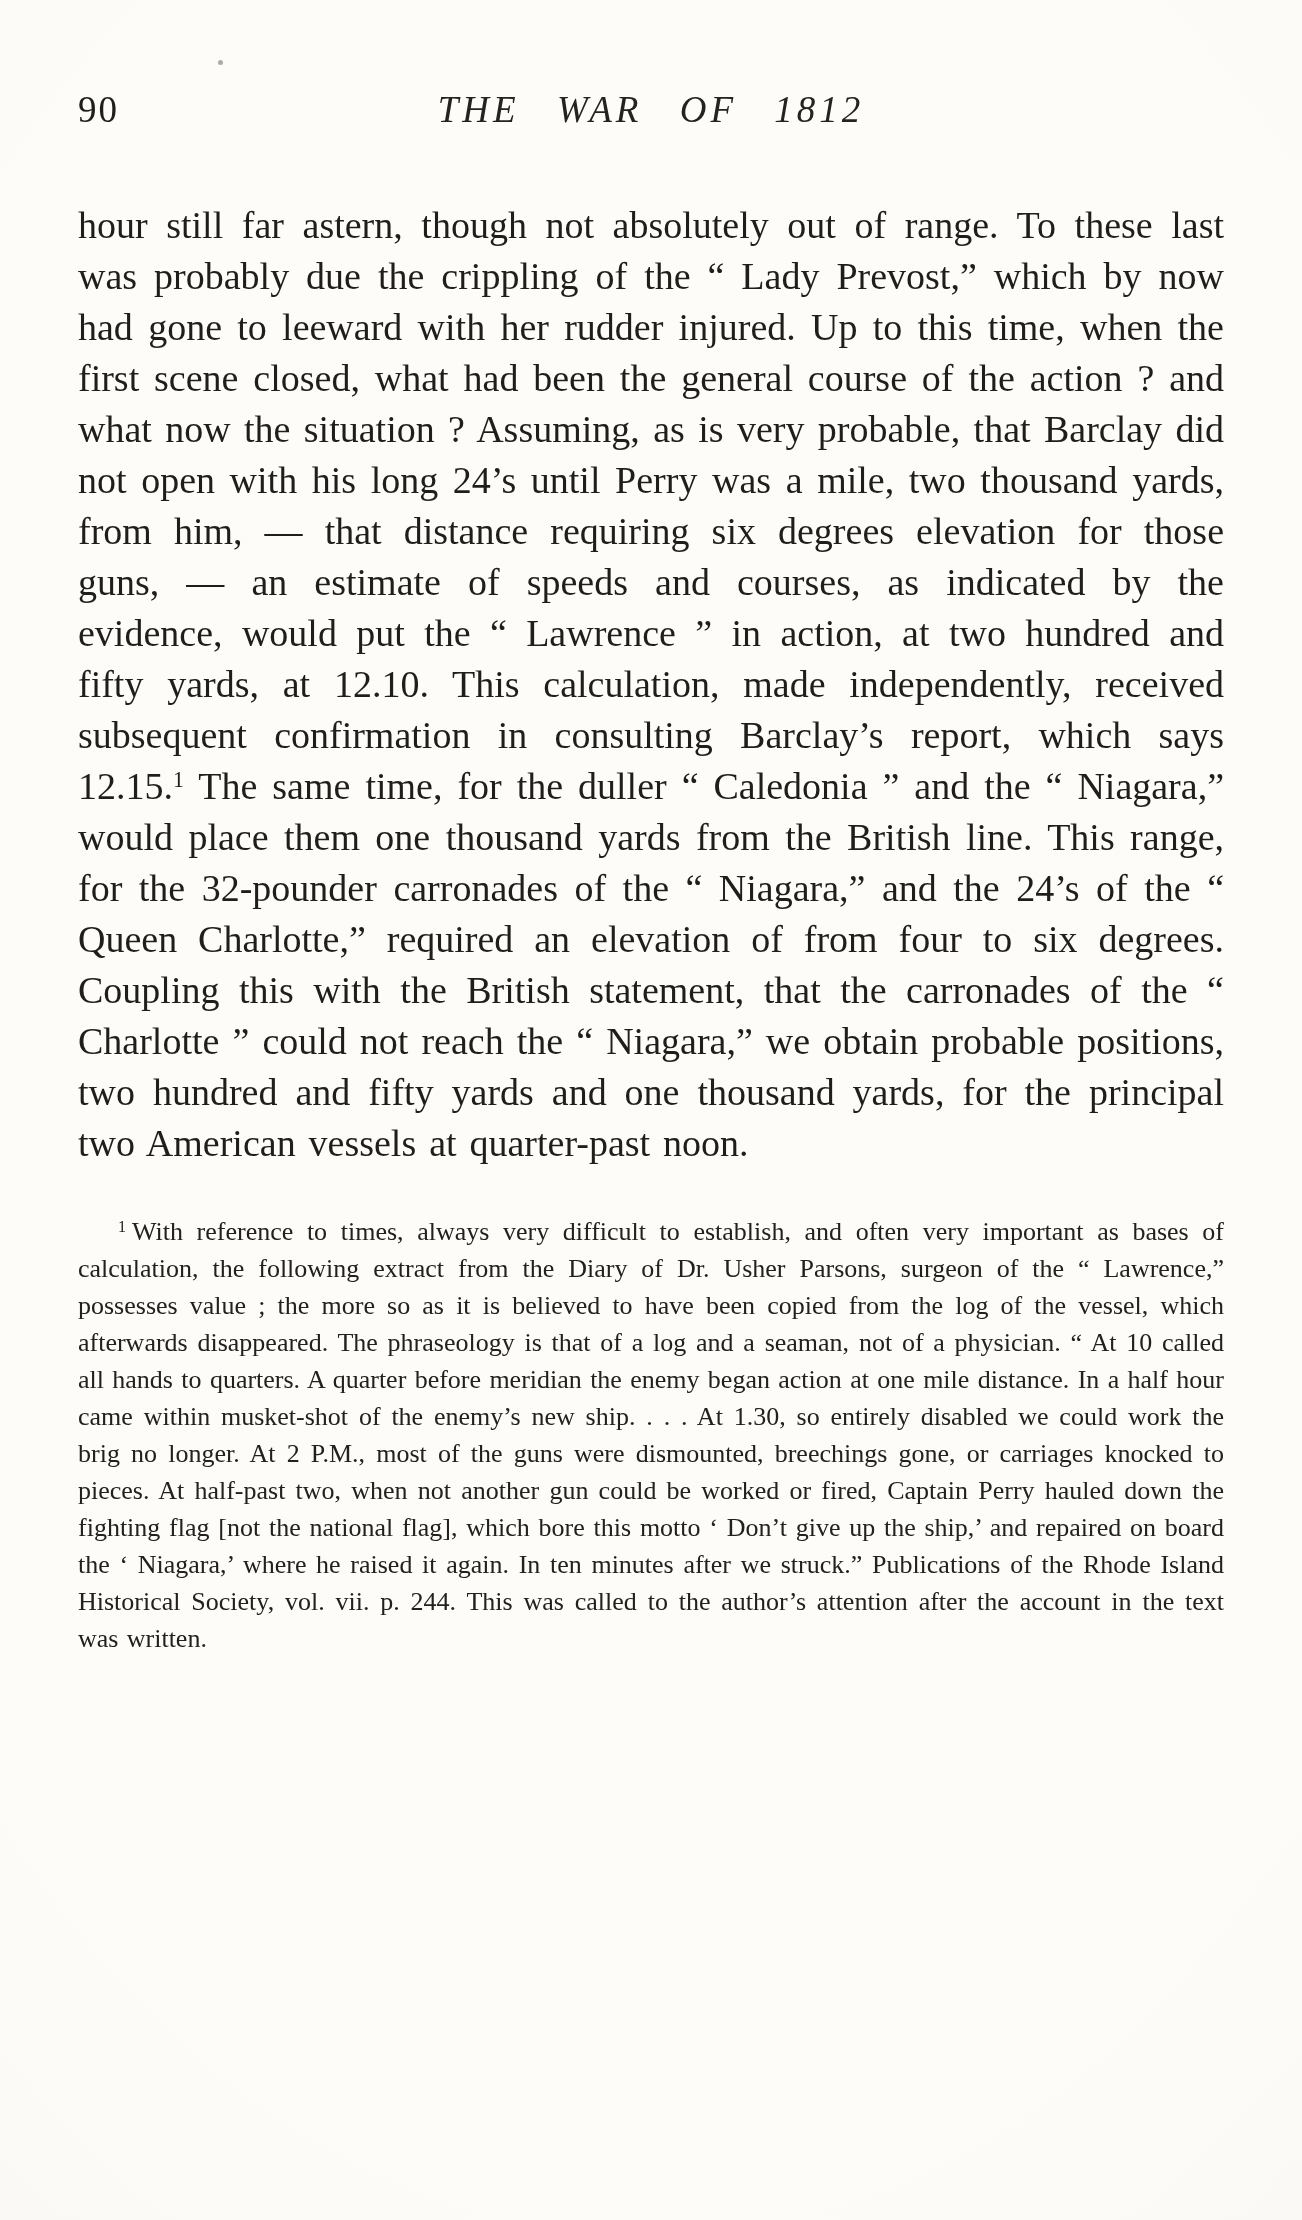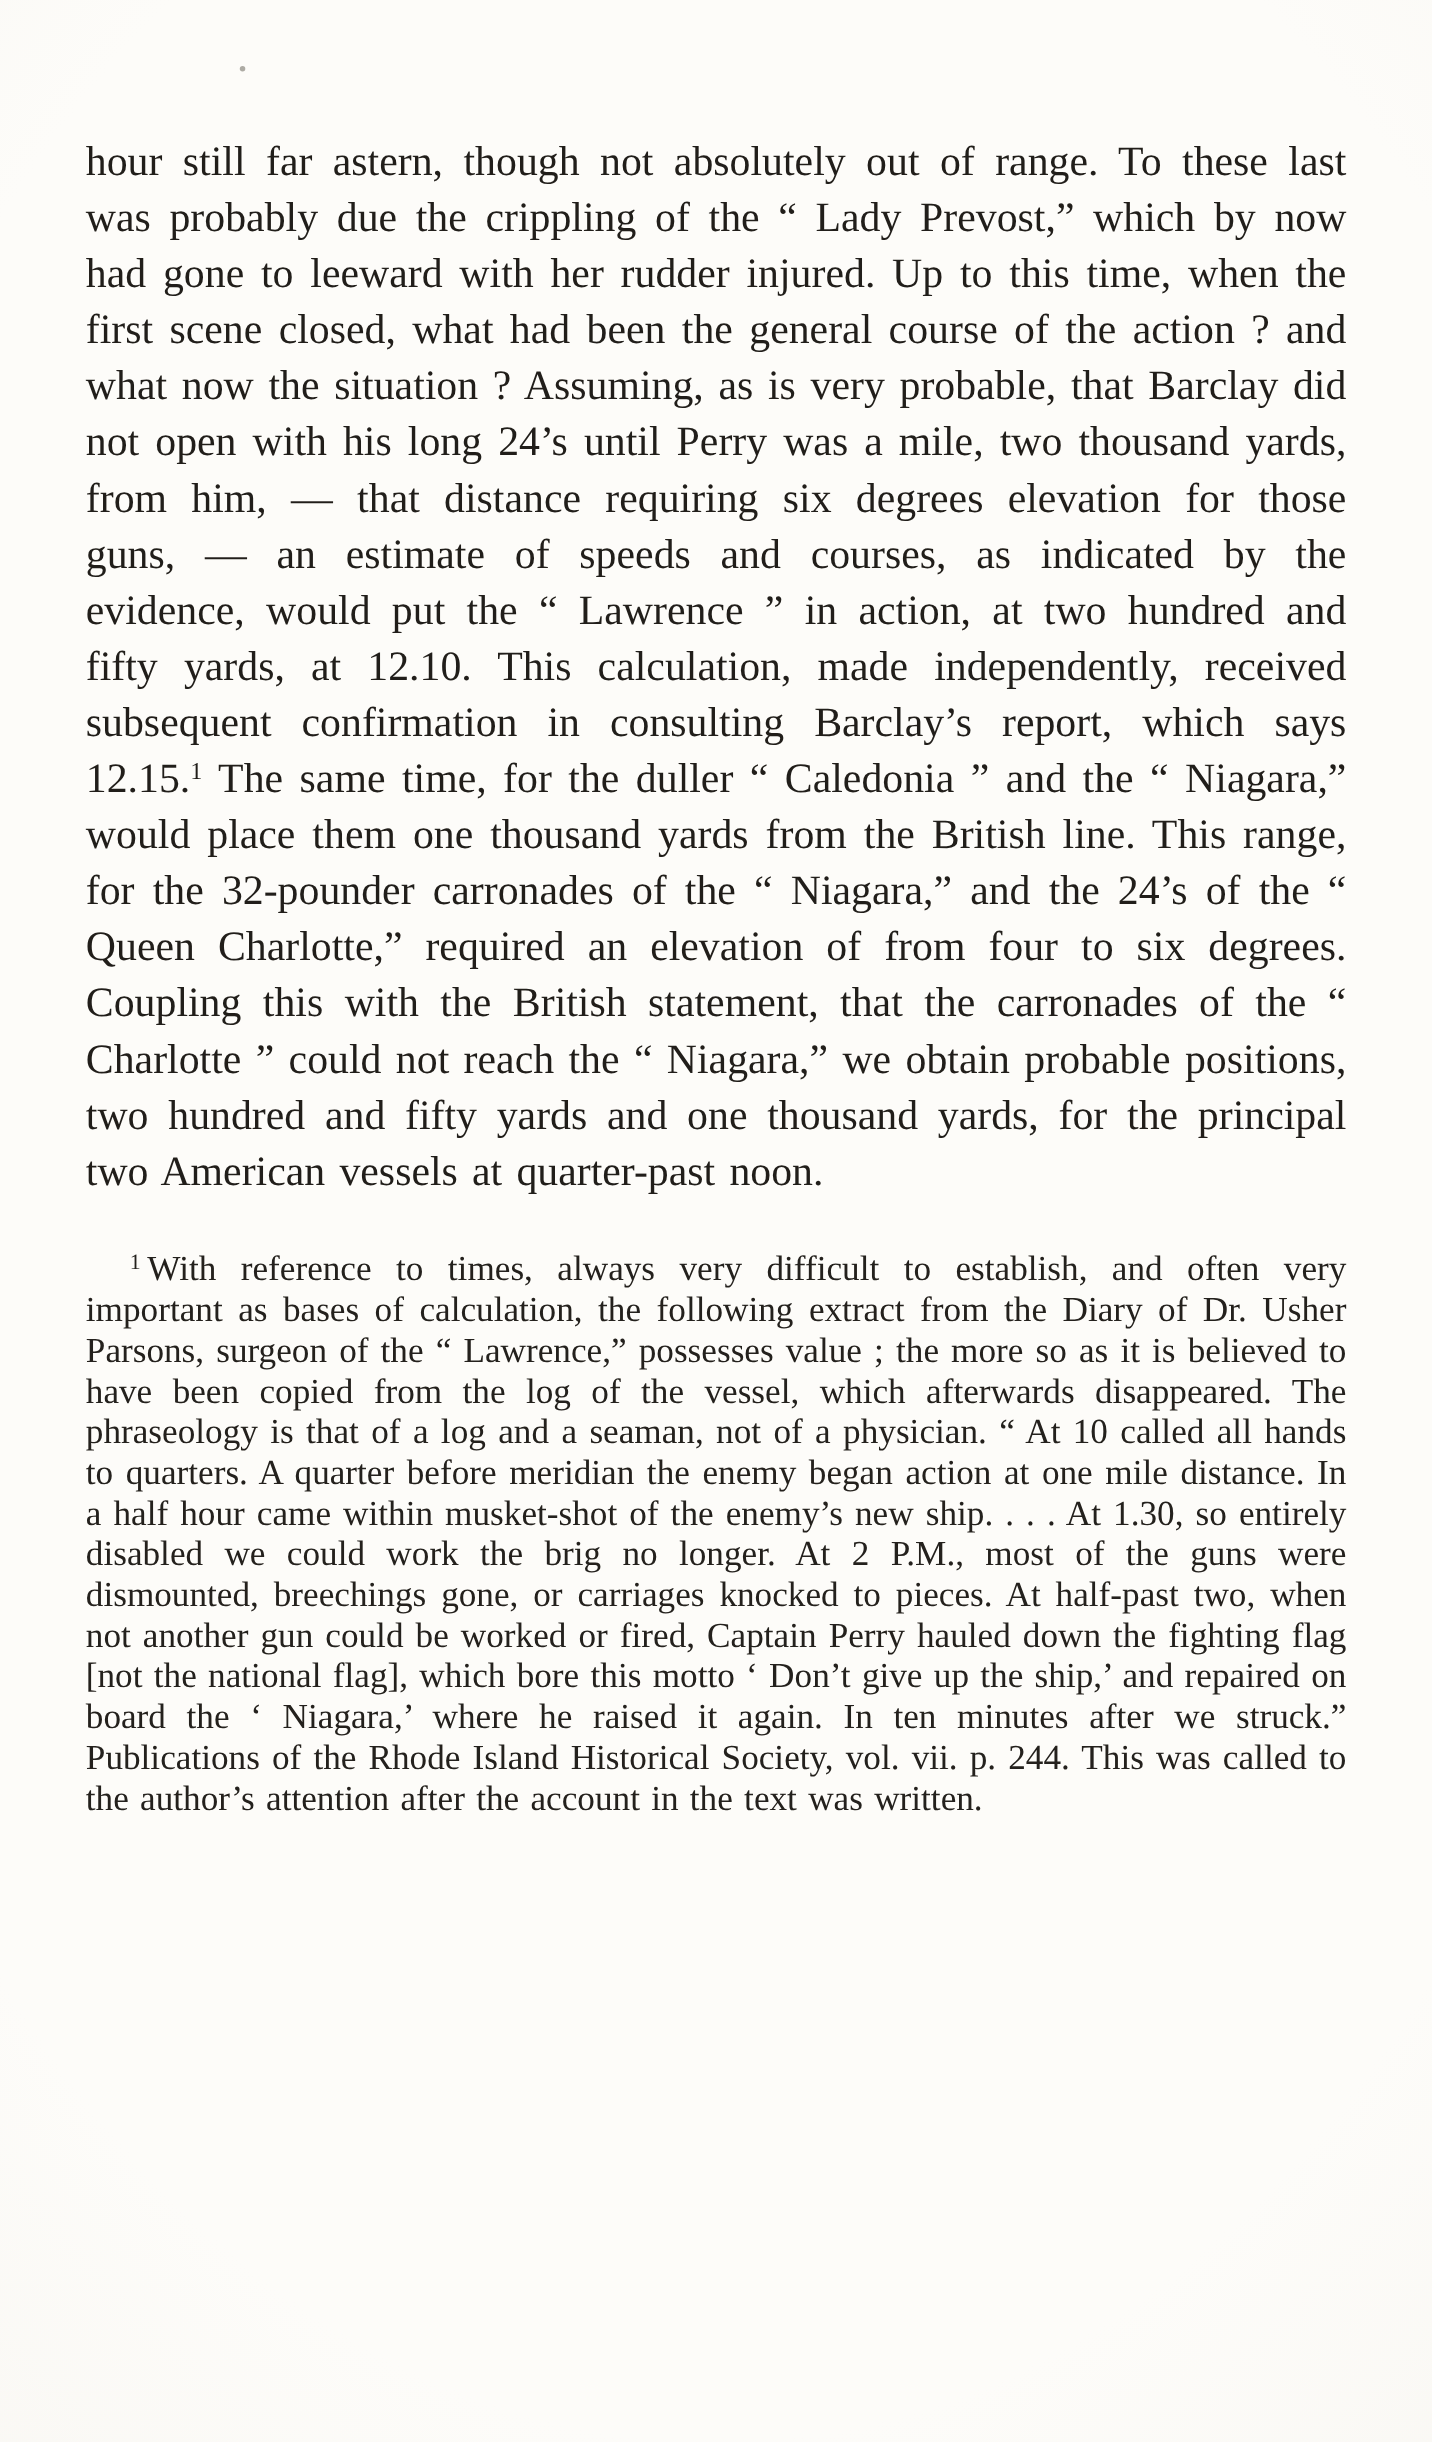--- a/index.html
+++ b/index.html
@@ -63,21 +63,21 @@
   }
   .fn-ref {
     font-size: 58%;
     vertical-align: 0.55em;
     line-height: 0;
   }
   .footnote {
     margin-top: 44px;
   }
   .footnote p {
-    font-size: 32px;
+    font-size: 26px;
     line-height: 37px;
     text-align: justify;
     word-spacing: 0.07em;
     text-indent: 40px;
     margin: 0;
     color: #24211d;
   }
   .fn-marker {
     font-size: 62%;
     vertical-align: 0.5em;
@@ -85,20 +85,24 @@
     margin-right: 6px;
   }
 </style>
 </head>
 <body>
 
 <div class="page">
 
   <span class="speck"></span>
 
+  <header class="page-header">
+    <span class="page-number">90</span>
+    <span class="running-title">THE WAR OF 1812</span>
+  </header>
 
   <main class="body-text">
     <p><span>hour still far astern, though not absolutely out of range. To these last was probably due the crippling of the “ Lady Prevost,” which by now had gone to leeward with her rudder injured.  Up to this time, when the first scene closed, what had been the general course of the action ? and what now the situation ?   Assuming, as is very probable, that Barclay did not open with his long 24’s until Perry was a mile, two thousand yards, from him, — that distance requiring six degrees elevation for those guns, — an estimate of speeds and courses, as indicated by the evidence, would put the “ Lawrence ” in action, at two hundred and fifty yards, at 12.10.  This calculation, made independently, received subsequent confirmation in consulting Barclay’s report, which says 12.15.</span><sup class="fn-ref">1</sup><span> The same time, for the duller “ Caledonia ” and the “ Niagara,” would place them one thousand yards from the British line.  This range, for the 32-pounder carronades of the “ Niagara,” and the 24’s of the “ Queen Charlotte,” required an elevation of from four to six degrees.  Coupling this with the British statement, that the carronades of the “ Charlotte ” could not reach the “ Niagara,” we obtain probable positions, two hundred and fifty yards and one thousand yards, for the principal two American vessels at quarter-past noon.</span></p>
   </main>
 
   <section class="footnote">
     <p><sup class="fn-marker">1</sup><span>With reference to times, always very difficult to establish, and often very important as bases of calculation, the following extract from the Diary of Dr. Usher Parsons, surgeon of the “ Lawrence,” possesses value ; the more so as it is believed to have been copied from the log of the vessel, which afterwards disappeared.  The phraseology is that of a log and a seaman, not of a physician.  “ At 10 called all hands to quarters.  A quarter before meridian the enemy began action at one mile distance.  In a half hour came within musket-shot of the enemy’s new ship. . . . At 1.30, so entirely disabled we could work the brig no longer.  At 2 P.M., most of the guns were dismounted, breechings gone, or carriages knocked to pieces.  At half-past two, when not another gun could be worked or fired, Captain Perry hauled down the fighting flag [not the national flag], which bore this motto ‘ Don’t give up the ship,’ and repaired on board the ‘ Niagara,’ where he raised it again.  In ten minutes after we struck.”   Publications of the Rhode Island Historical Society, vol. vii. p. 244.   This was called to the author’s attention after the account in the text was written.</span></p>
   </section>
 
 </div>

